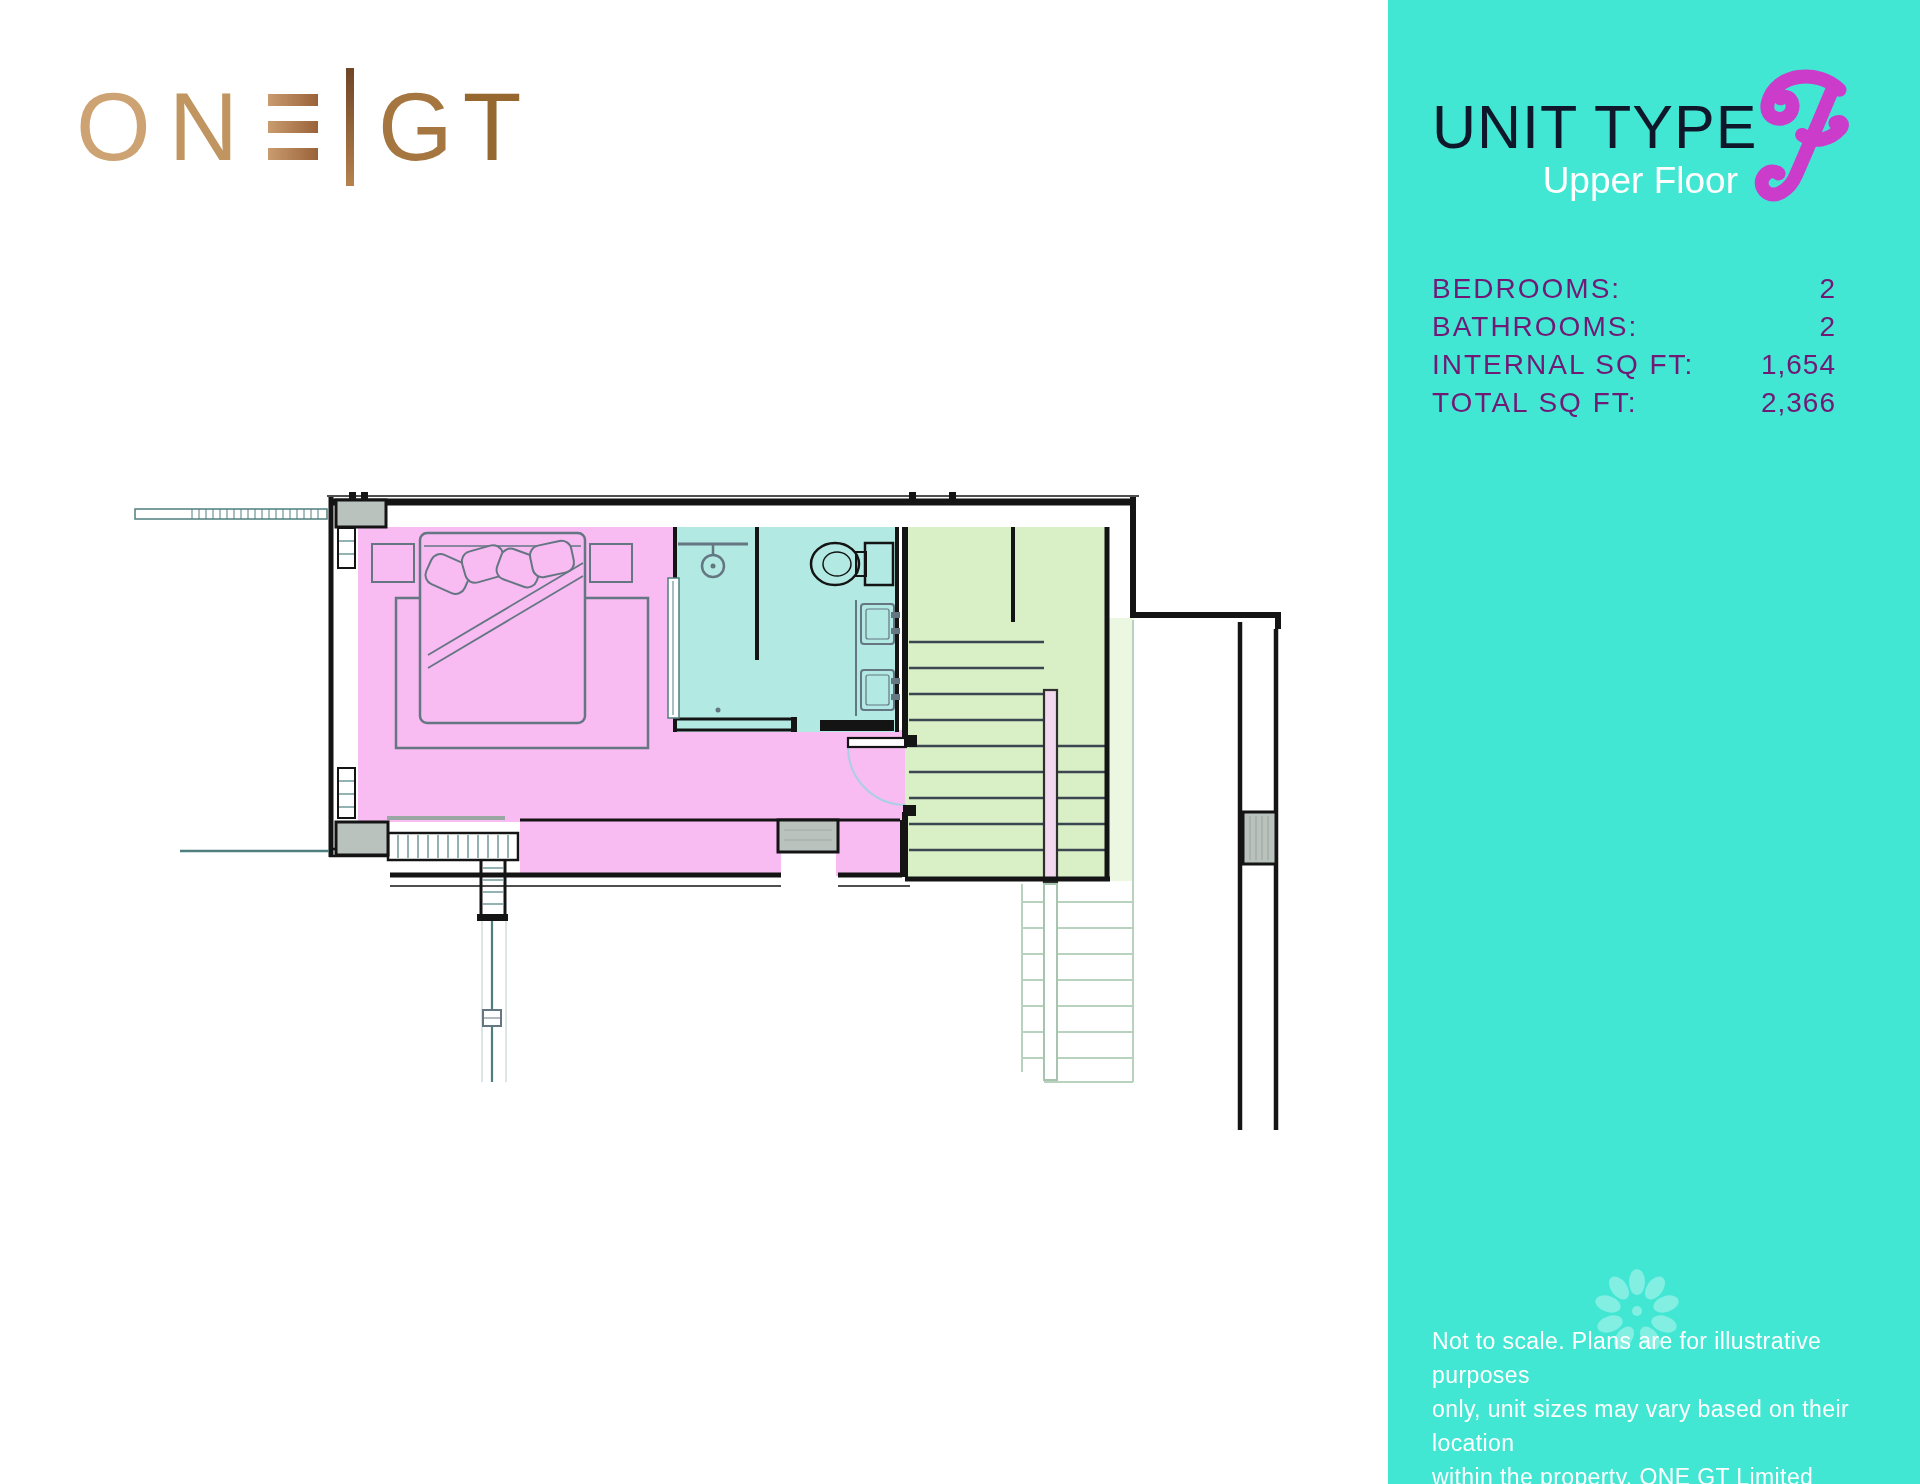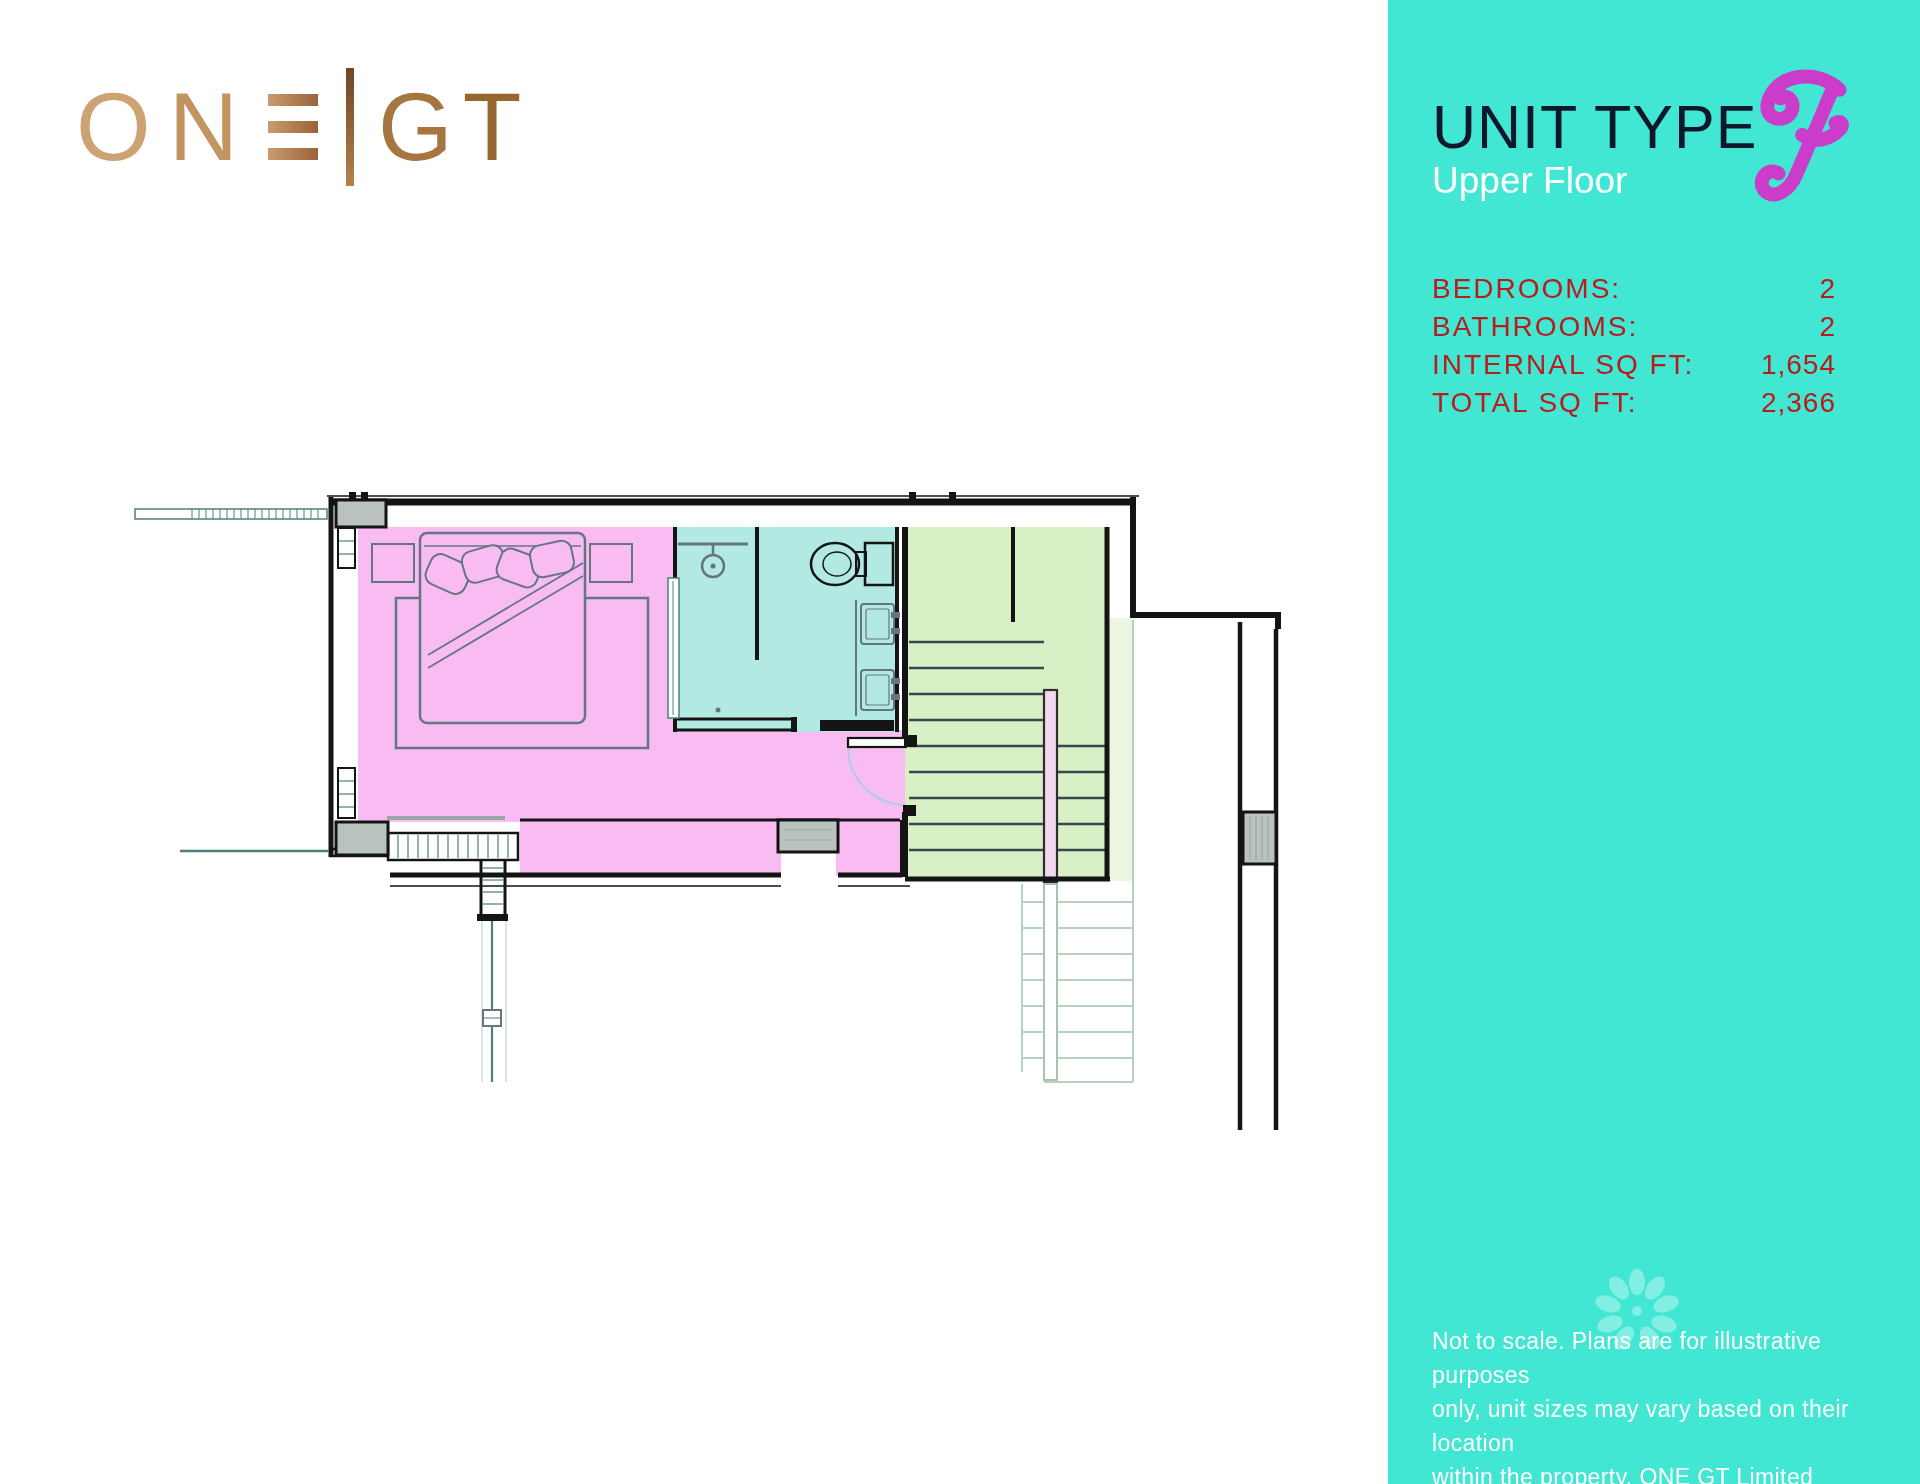--- a/index.html
+++ b/index.html
@@ -13,24 +13,24 @@
   .lt-n{color:#c0955f;margin-right:30px;}
   .lt-g{color:#a5763f;margin-right:10px;}
   .lt-t{color:#96672f;}
   .ebars{display:flex;flex-direction:column;gap:15px;}
   .ebars .bar{width:50px;height:12px;background:linear-gradient(90deg,#c99c6f,#9a6238);}
   .lpipe{width:8px;height:118px;margin:0 24px 0 28px;background:linear-gradient(180deg,#6e4526,#b5824e);}
 
   
   .sidebar{position:absolute;left:1388px;top:0;width:532px;height:1484px;background:#42e7d4;}
   .unit-title{position:absolute;left:44px;top:92px;font-size:61px;color:#0f172a;letter-spacing:1px;font-weight:300;}
-  .subtitle{position:absolute;left:44px;top:160px;width:306px;font-size:37px;color:#fff;font-weight:300;}
+  .subtitle{position:absolute;left:44px;top:160px;width:306px;text-align:right;font-size:37px;color:#fff;font-weight:300;}
   .script-letter{position:absolute;left:350px;top:62px;width:124px;height:150px;}
   .specs{position:absolute;left:44px;top:274px;width:404px;}
-  .spec-row{display:flex;justify-content:space-between;color:#b91c1c;font-size:28px;
+  .spec-row{display:flex;justify-content:space-between;color:#701a75;font-size:28px;
             letter-spacing:2px;line-height:29px;margin-bottom:9px;font-weight:300;}
   .spec-row .val{letter-spacing:1px;}
   .watermark-text{position:absolute;left:176px;top:1350px;font-size:97px;letter-spacing:1px;
             color:rgba(255,255,255,0.34);z-index:1;font-weight:400;}
   .watermark-flower{position:absolute;left:204px;top:1268px;z-index:1;}
   .disclaimer{position:absolute;left:44px;top:1324px;width:478px;z-index:2;color:#fff;
             font-size:23px;line-height:34px;letter-spacing:0.4px;font-weight:300;}
 
   
   svg.plan{position:absolute;left:0;top:0;}

